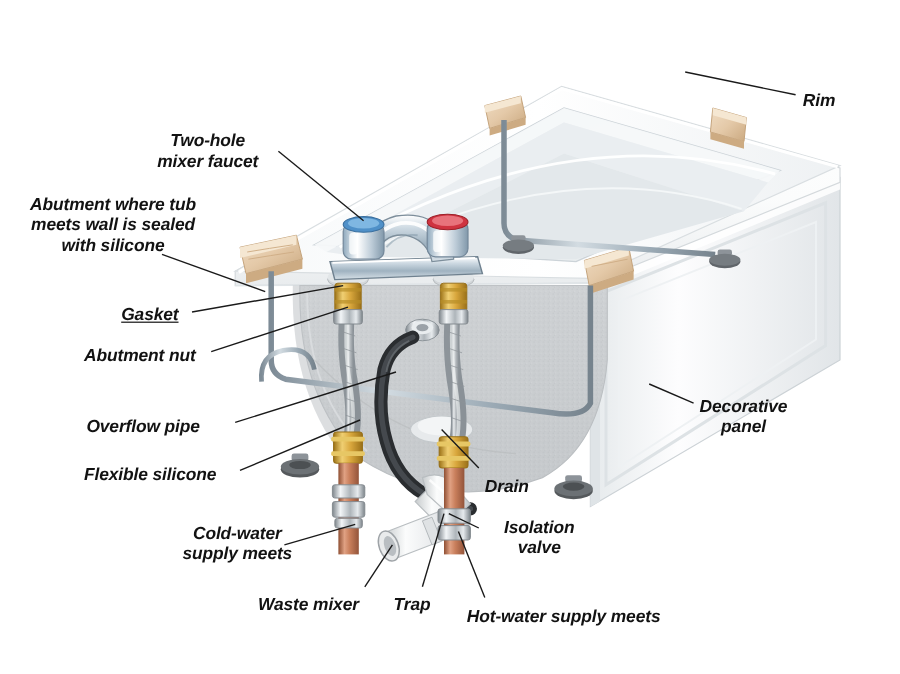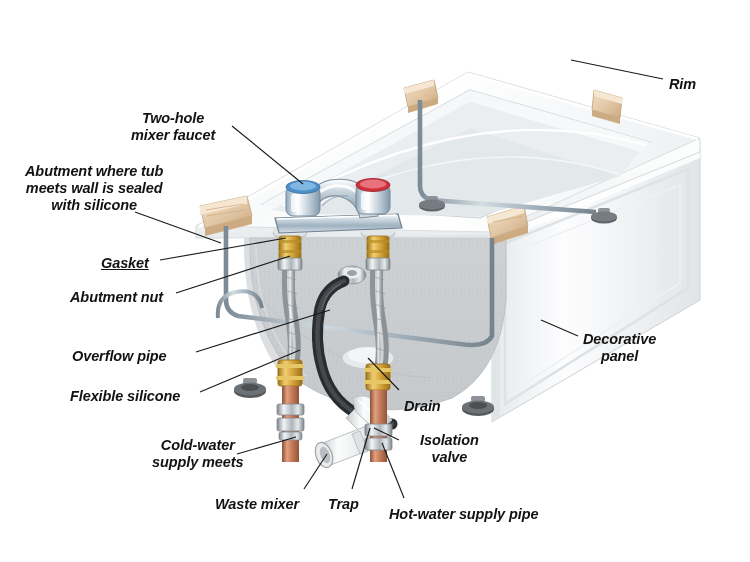--- a/index.html
+++ b/index.html
@@ -391,21 +391,21 @@
 meets wall is sealed
 with silicone</div>
       <div class="lbl" style="left: 101px; top: 255px; text-decoration: underline;">Gasket</div>
       <div class="lbl" style="left: 70px; top: 289px;">Abutment nut</div>
       <div class="lbl" style="left: 72px; top: 348px;">Overflow pipe</div>
       <div class="lbl" style="left: 70px; top: 388px;">Flexible silicone</div>
       <div class="lbl" style="left: 152px; top: 437px;">Cold-water
 supply meets</div>
       <div class="lbl" style="left: 215px; top: 496px;">Waste mixer</div>
       <div class="lbl" style="left: 328px; top: 496px;">Trap</div>
-      <div class="lbl" style="left: 389px; top: 506px;">Hot-water supply pipe</div>
+      <div class="lbl" style="left: 389px; top: 506px;">Hot-water supply meets</div>
       <div class="lbl" style="left: 404px; top: 432px; margin-left: 16px;">Isolation
 valve</div>
       <div class="lbl" style="left: 404px; top: 398px;">Drain</div>
       <div class="lbl" style="left: 583px; top: 331px;">Decorative
 panel</div>
       <div class="lbl" style="left: 669px; top: 76px;">Rim</div>
     </div>
 </div>
 
 </body></html>

